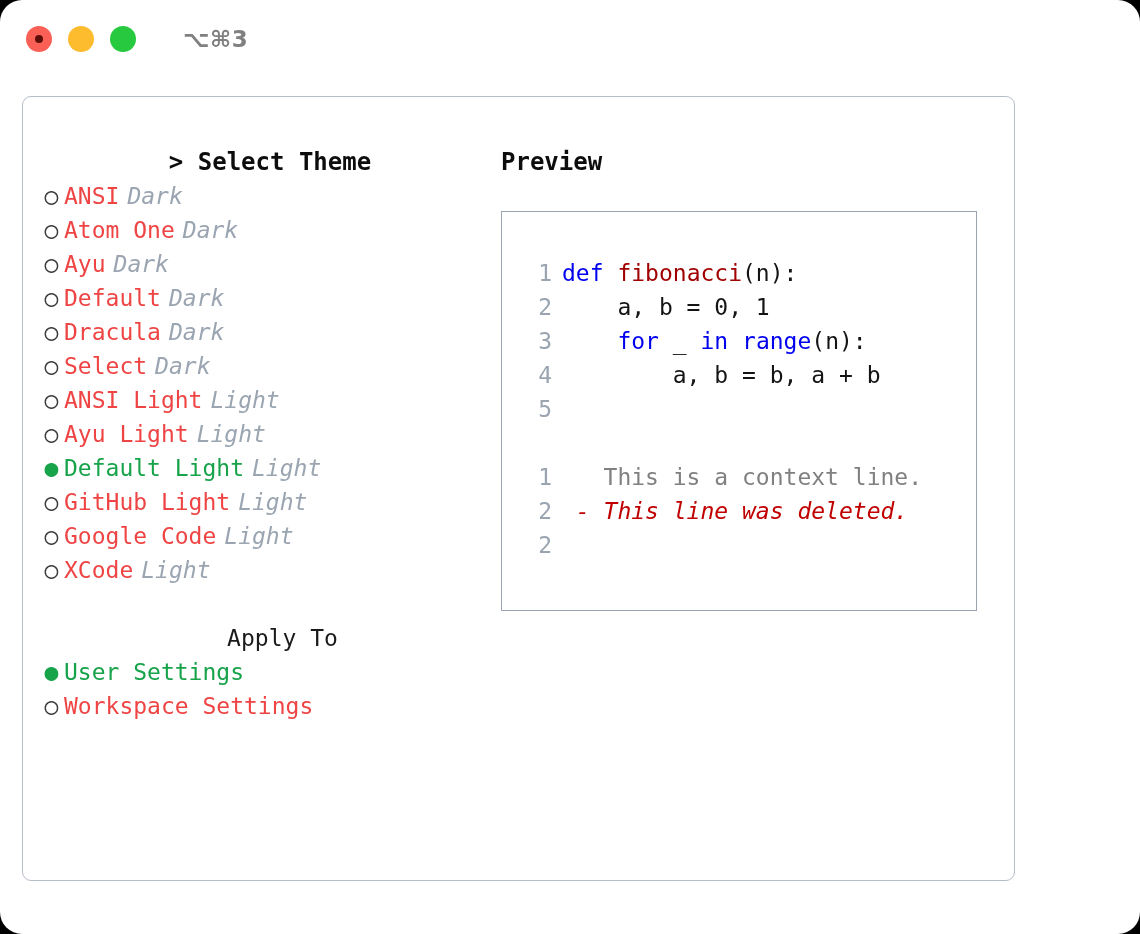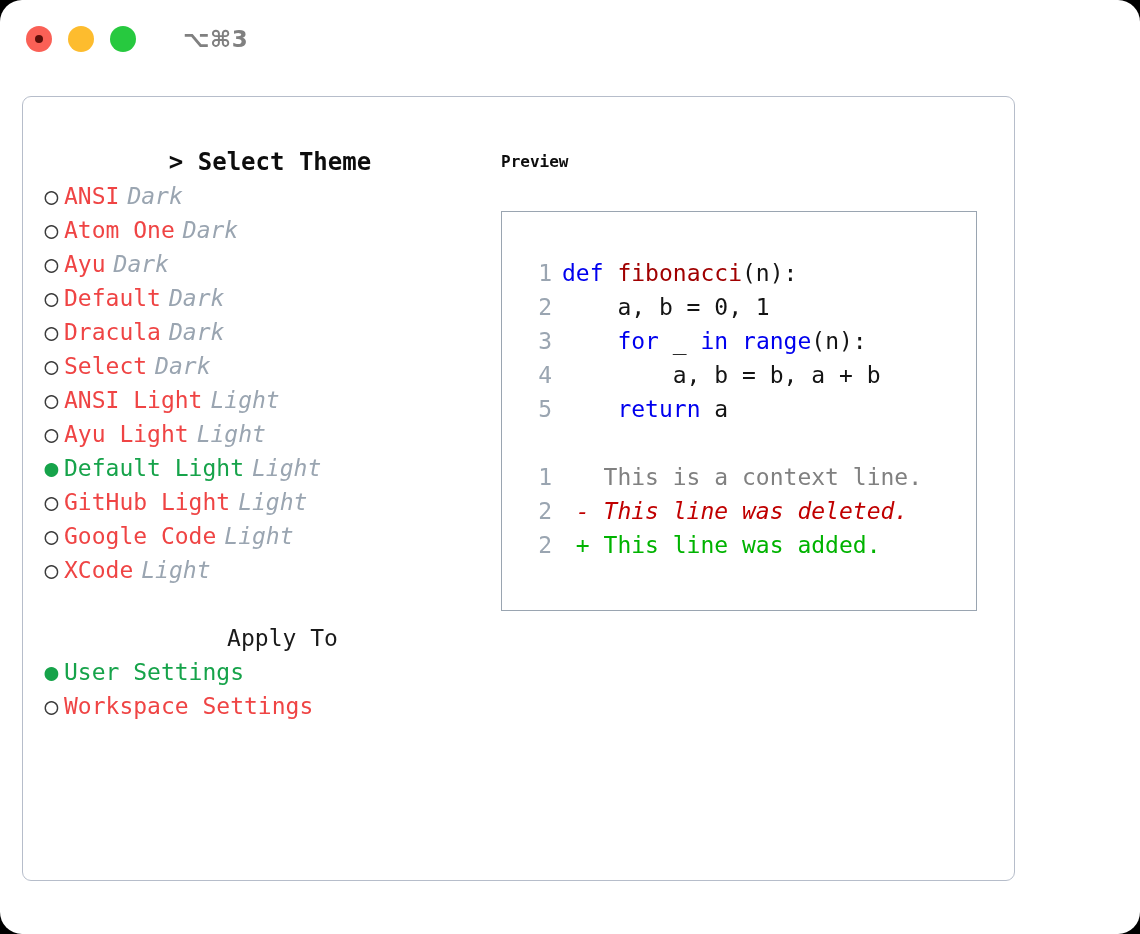--- a/index.html
+++ b/index.html
@@ -145,21 +145,21 @@
     white-space: pre-wrap;
   }
 
   
   .right-col {
     flex: 1;
     padding: 48px 0 0 0;
   }
 
   .preview-header {
-    font-size: 16px;
+    font-size: 24px;
     font-weight: 700;
     color: #0d0d0d;
     line-height: 34px;
     white-space: pre;
   }
 
   .preview-box {
     margin-top: 32px;
     width: 476px;
     height: 400px;
@@ -242,26 +242,26 @@
 
       <div class="right-col">
         <div class="preview-header">Preview</div>
 
         <div class="preview-box">
           <div id="code-block">
               <div class="code-line"><span class="lineno">1</span><span class="code-text"><span class="tok-kw">def </span><span class="tok-fn">fibonacci</span><span class="tok-pl">(n):</span></span></div>
               <div class="code-line"><span class="lineno">2</span><span class="code-text"><span class="tok-pl">    a, b = 0, 1</span></span></div>
               <div class="code-line"><span class="lineno">3</span><span class="code-text"><span class="tok-pl">    </span><span class="tok-kw">for</span><span class="tok-pl"> _ </span><span class="tok-kw">in</span><span class="tok-pl"> </span><span class="tok-kw">range</span><span class="tok-pl">(n):</span></span></div>
               <div class="code-line"><span class="lineno">4</span><span class="code-text"><span class="tok-pl">        a, b = b, a + b</span></span></div>
-              <div class="code-line"><span class="lineno">5</span><span class="code-text"><span class="tok-pl">    </span><span class="tok-kw">return</span><span class="tok-pl"> a</span></span></div>
+              <div class="code-line"><span class="lineno">5</span></div>
             </div>
           <div class="blank-line"></div>
           <div id="diff-block">
               <div class="code-line"><span class="lineno">1</span><span class="code-text"><span class="tok-ctx">   This is a context line.</span></span></div>
               <div class="code-line"><span class="lineno">2</span><span class="code-text"><span class="tok-del"> - This line was deleted.</span></span></div>
-              <div class="code-line"><span class="lineno">2</span><span class="code-text"><span class="tok-add"> + This line was added.</span></span></div>
+              <div class="code-line"><span class="lineno">2</span></div>
             </div>
         </div>
       </div>
 
     </div>
   </div>
 </div>
 
 </body></html>

